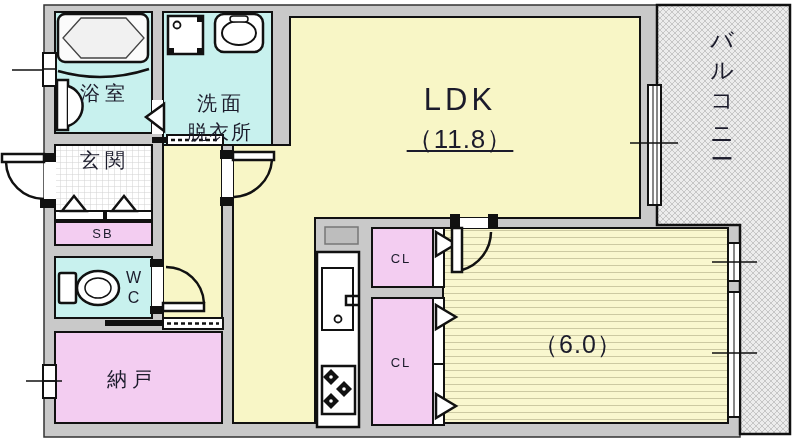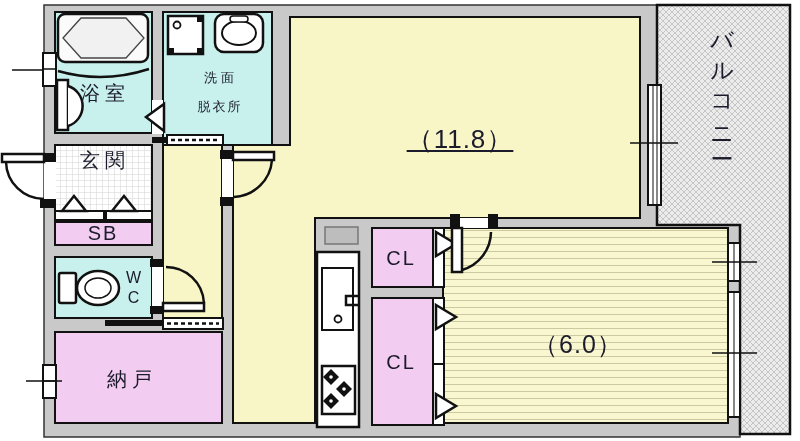--- a/index.html
+++ b/index.html
@@ -10,22 +10,22 @@
   #plan-svg{position:absolute;left:0;top:0;width:800px;height:441px;}
   .lbl{
     position:absolute;transform:translate(-50%,-50%);
     color:#1b1b2b;white-space:nowrap;line-height:1;user-select:none;
   }
   .lbl-ldk{font-size:31px;letter-spacing:4px;font-weight:500;}
   .lbl-ldk-size{font-size:26px;letter-spacing:1px;text-decoration:underline;}
   .lbl-western{font-size:28px;letter-spacing:8px;font-weight:500;}
   .lbl-western-size{font-size:25px;letter-spacing:1px;}
   .lbl-room{font-size:20px;letter-spacing:5px;font-weight:500;}
-  .lbl-small{font-size:20px;letter-spacing:2px;font-weight:500;}
-  .lbl-wash{font-size:13px;letter-spacing:4px;font-weight:500;}
+  .lbl-small{font-size:13px;letter-spacing:2px;font-weight:500;}
+  .lbl-wash{font-size:20px;letter-spacing:4px;font-weight:500;margin-top:26px;}
   .lbl-vert{
     writing-mode:vertical-rl;font-size:23px;letter-spacing:7px;font-weight:500;
     transform:translate(-50%,0);
   }
   .lbl-wc{
     writing-mode:vertical-rl;text-orientation:upright;font-size:16px;
     letter-spacing:3px;font-weight:500;transform:translate(-50%,-50%);
   }
 </style>
 </head>
@@ -201,20 +201,21 @@
       <line x1="734" y1="243" x2="734" y2="281" stroke="#111" stroke-width="1"></line>
       <line x1="712" y1="262" x2="757" y2="262" stroke="#111" stroke-width="1.5"></line>
     </g>
     <g>
       <rect x="728" y="292" width="12" height="125" fill="#ffffff" stroke="#111" stroke-width="2"></rect>
       <line x1="734" y1="292" x2="734" y2="417" stroke="#111" stroke-width="1"></line>
       <line x1="712" y1="353" x2="757" y2="353" stroke="#111" stroke-width="1.5"></line>
     </g>
   </svg>
 
+  <div class="lbl lbl-ldk" style="left:460px;top:99px;">LDK</div>
   <div class="lbl lbl-ldk-size" style="left:460px;top:139px;">（11.8）</div>
   <div class="lbl lbl-western-size" style="left:578px;top:344px;">（6.0）</div>
   <div class="lbl lbl-vert" style="left:722px;top:14px;">バルコニー</div>
   <div class="lbl lbl-room" style="left:105px;top:93px;">浴室</div>
   <div class="lbl lbl-wash" style="left:221px;top:77px;">洗面</div>
   <div class="lbl lbl-wash" style="left:220px;top:106px;letter-spacing:2px;">脱衣所</div>
   <div class="lbl lbl-room" style="left:105px;top:160px;">玄関</div>
   <div class="lbl lbl-small" style="left:103px;top:233px;">SB</div>
   <div class="lbl lbl-wc" style="left:133px;top:289px;">WC</div>
   <div class="lbl lbl-room" style="left:132px;top:379px;">納戸</div>

